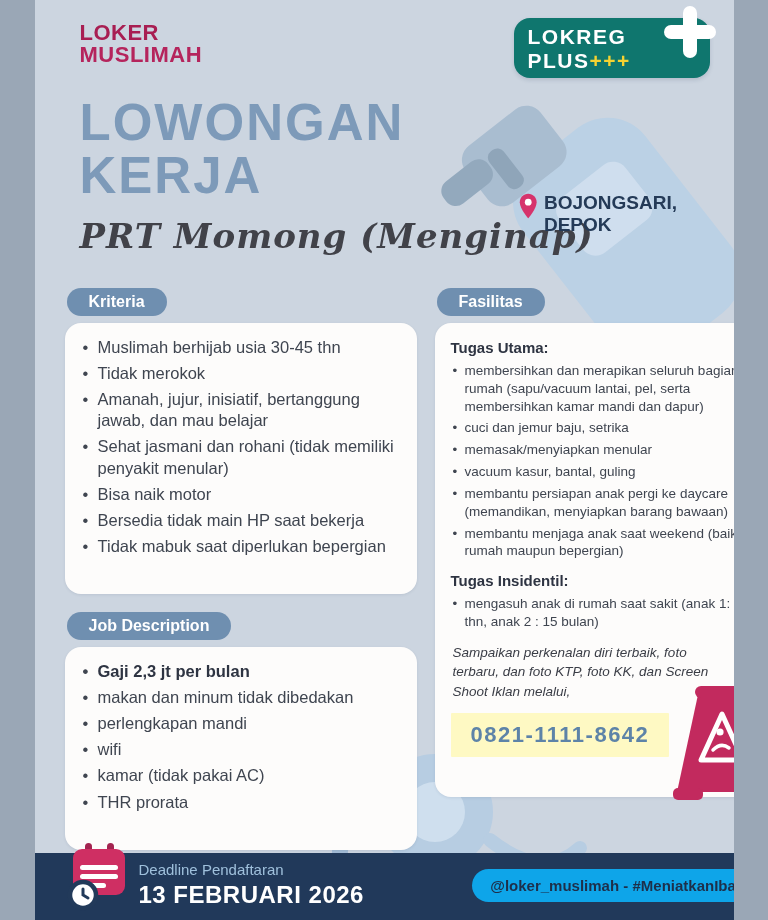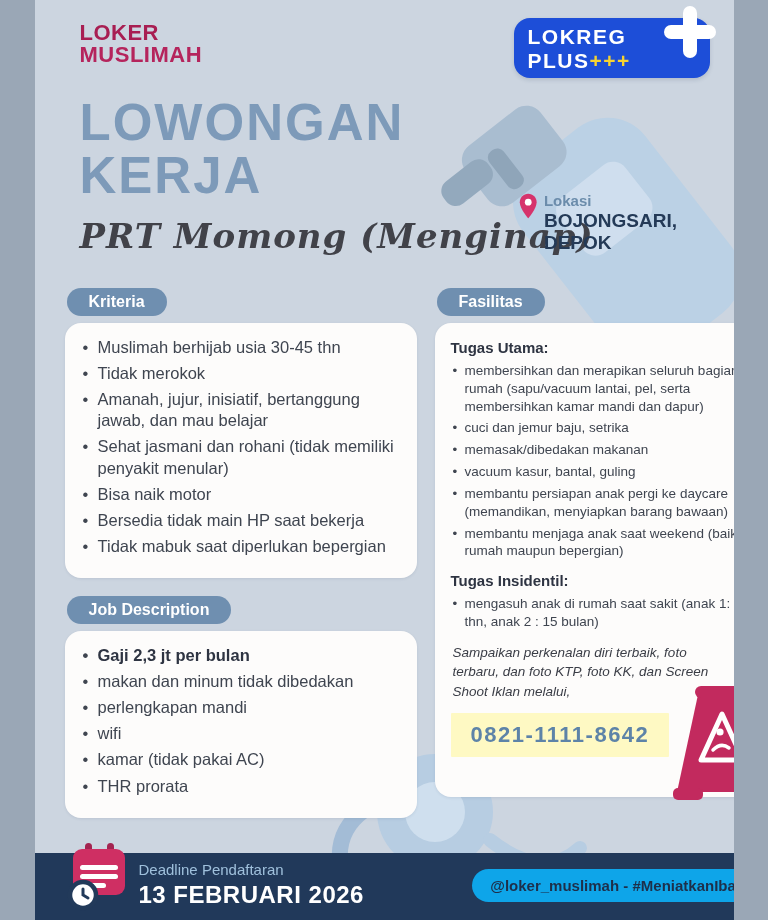--- a/index.html
+++ b/index.html
@@ -9,21 +9,21 @@
     font-family:"Liberation Sans","DejaVu Sans",sans-serif;
   }
   
   .deco{position:absolute;z-index:0;pointer-events:none;}
   
   .logo{position:absolute;left:45px;top:22px;z-index:2;line-height:1.02;}
   .logo .l1,.logo .l2{font-weight:800;font-size:22px;letter-spacing:.5px;color:#a81e52;}
   .logo .l2{color:#b5245c;}
   .lokreg{
     position:absolute;right:24px;top:18px;z-index:2;width:168px;height:46px;
-    background:#1d4ed8;border-radius:16px;padding:7px 14px;line-height:1.15;
+    background:#0f766e;border-radius:16px;padding:7px 14px;line-height:1.15;
     box-shadow:0 2px 4px rgba(30,50,80,.15);
   }
   .lokreg .row1{font-weight:800;font-size:21px;color:#ffffff;letter-spacing:1.5px;}
   .lokreg .row2{font-weight:800;font-size:21px;letter-spacing:1.5px;}
   .lokreg .row2 .w{color:#ffffff;}
   .lokreg .row2 .y{color:#f5d231;}
   .pluswrap{position:absolute;right:-6px;top:-12px;width:52px;height:52px;}
   .pluswrap .bar{position:absolute;background:#ffffff;border-radius:7px;}
   .pluswrap .h{left:0;top:19px;width:52px;height:14px;}
   .pluswrap .v{left:19px;top:0;width:14px;height:52px;}
@@ -41,21 +41,21 @@
   .loc-text .val{font-weight:800;font-size:19px;color:#243a57;}
   
   .col{position:absolute;z-index:2;display:flex;flex-direction:column;}
   .col-left{left:30px;top:288px;width:352px;}
   .col-right{left:400px;top:288px;width:348px;}
   .pill{
     align-self:flex-start;background:#6f8fb0;color:#fff;font-weight:700;font-size:16px;
     padding:5px 22px;border-radius:17px;margin:0 0 7px 2px;
   }
   .card{
-    background:#fdfcfb;border-radius:16px;padding:14px 16px 16px 16px;
+    background:#fdfcfb;border-radius:16px;padding:14px 16px 32px 16px;
     box-shadow:0 1px 3px rgba(40,60,90,.10);
   }
   .card ul{list-style:none;margin:0;padding:0;}
   .card li{position:relative;padding-left:17px;margin-bottom:5px;color:#3f4550;}
   .card li::before{content:"\2022";position:absolute;left:2px;top:0;color:#3f4550;}
   .kriteria-card li, .job-card li{font-size:16.5px;line-height:1.28;}
   .job-card li:first-child{font-weight:800;color:#2e3442;}
   .job-card{margin-top:14px;}
   .gap{height:16px;}
   
@@ -128,21 +128,20 @@
   </div>
 
   <div class="subtitle">PRT Momong (Menginap)</div>
 
   <div class="location">
     <svg width="20" height="28" viewBox="0 0 24 34">
       <path d="M12,1 C5.9,1 1,5.9 1,12 c0,8.5 11,21 11,21 s11,-12.5 11,-21 C23,5.9 18.1,1 12,1 z" fill="#d6336c"></path>
       <circle cx="12" cy="12" r="4.4" fill="#ffffff"></circle>
     </svg>
     <div class="loc-text">
-      <div class="lab">Lokasi</div>
       <div class="val">BOJONGSARI, DEPOK</div>
     </div>
   </div>
 
   <div class="col col-left">
     <div class="pill">Kriteria</div>
     <div class="card kriteria-card">
       <ul>
           <li>Muslimah berhijab usia 30-45 thn</li>
           <li>Tidak merokok</li>
@@ -169,21 +168,21 @@
     </div>
   </div>
 
   <div class="col col-right">
     <div class="pill">Fasilitas</div>
     <div class="card fas-card">
       <div class="sec-title">Tugas Utama:</div>
       <ul>
           <li>membersihkan dan merapikan seluruh bagian rumah (sapu/vacuum lantai, pel, serta membersihkan kamar mandi dan dapur)</li>
           <li>cuci dan jemur baju, setrika</li>
-          <li>memasak/dibedakan makanan</li>
+          <li>memasak/menyiapkan menular</li>
           <li>vacuum kasur, bantal, guling</li>
           <li>membantu persiapan anak pergi ke daycare (memandikan, menyiapkan barang bawaan)</li>
           <li>membantu menjaga anak saat weekend (baik di rumah maupun bepergian)</li>
         </ul>
       <div class="sec-title" style="margin-top:12px;">Tugas Insidentil:</div>
       <ul>
           <li>mengasuh anak di rumah saat sakit (anak 1: 5 thn, anak 2 : 15 bulan)</li>
         </ul>
       <div class="note">Sampaikan perkenalan diri terbaik, foto terbaru, dan foto KTP, foto KK, dan Screen Shoot Iklan melalui,</div>
       <div class="phone-pill">0821-1111-8642</div>

